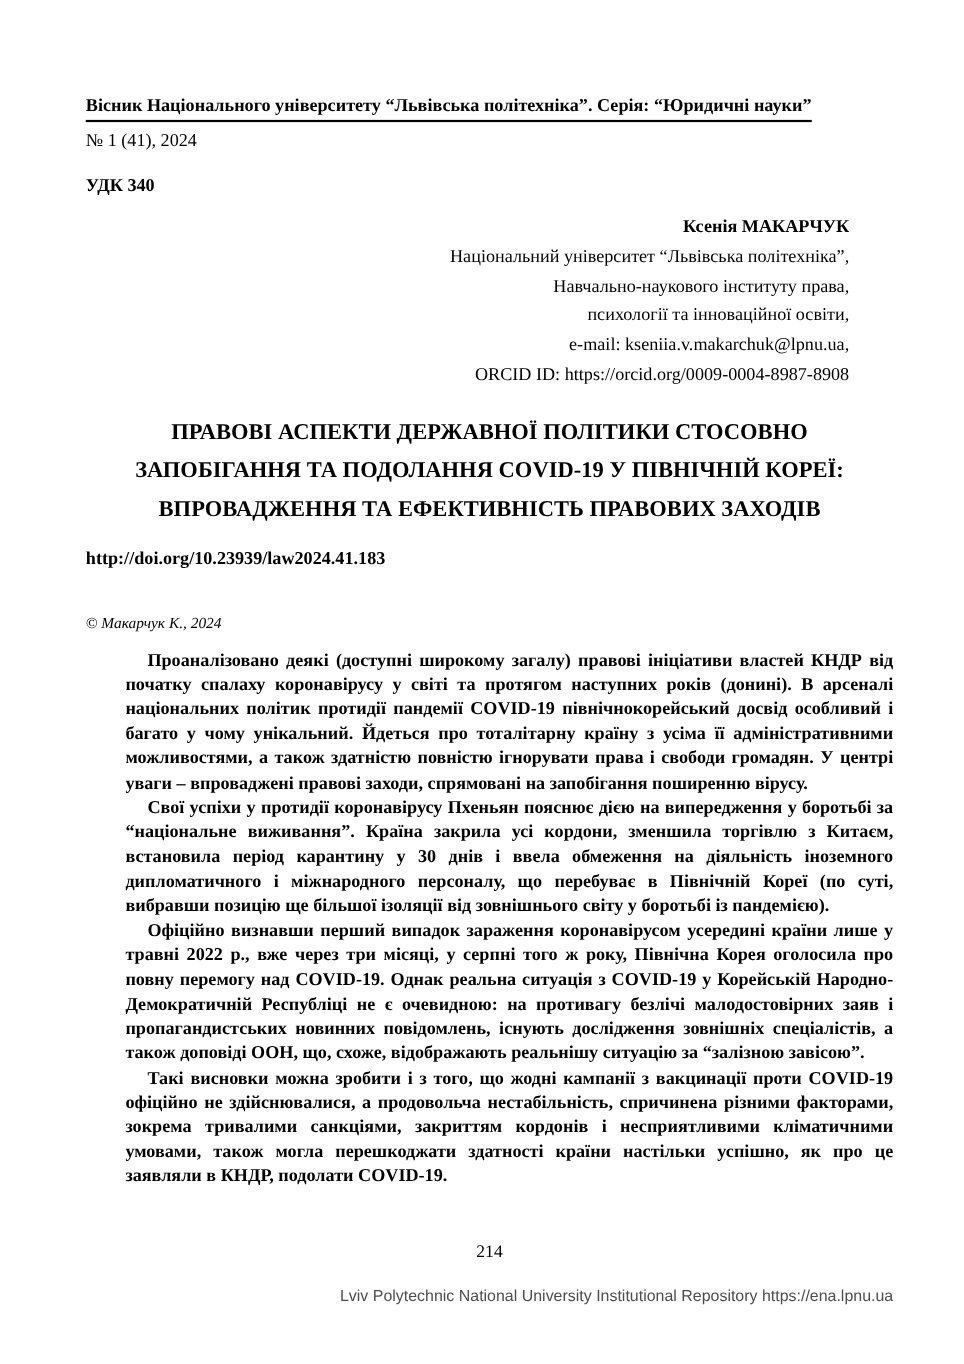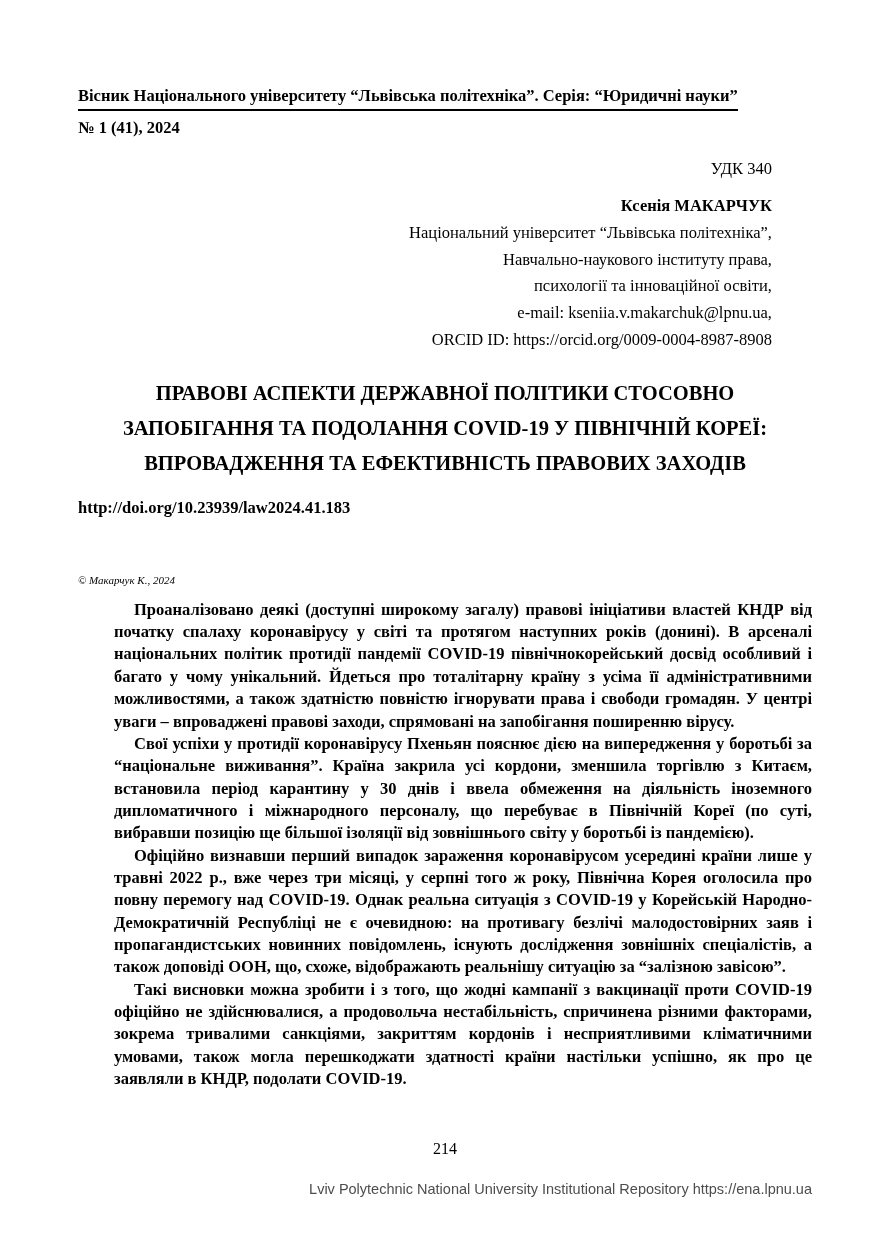--- a/index.html
+++ b/index.html
@@ -25,29 +25,29 @@
   .running-head-title {
     display: inline-block;
     white-space: nowrap;
     font-weight: bold;
     font-size: 16.5px;
     line-height: 20px;
     border-bottom: 2px solid #000;
     padding-bottom: 3px;
   }
   .issue-line {
-    font-weight: bold;
+    font-weight: normal;
     font-size: 16.5px;
     line-height: 20px;
     margin-top: 7px;
   }
   
   .udc {
-    text-align: right;
-    font-weight: normal;
+    text-align: left;
+    font-weight: bold;
     font-size: 16.5px;
     margin-top: 21px;
     padding-right: 40px;
   }
   .author-block {
     text-align: right;
     font-size: 16.5px;
     line-height: 26.8px;
     margin-top: 14px;
     padding-right: 40px;
@@ -62,22 +62,22 @@
     margin-top: 22px;
   }
   
   .doi-line {
     font-weight: bold;
     font-size: 16.5px;
     margin-top: 17px;
   }
   .copyright-line {
     font-style: italic;
-    font-size: 11px;
-    margin-top: 56px;
+    font-size: 14px;
+    margin-top: 42px;
   }
   
   .abstract {
     margin-top: 13px;
     margin-left: 36px;
     font-weight: bold;
     font-size: 16.5px;
     line-height: 22.35px;
     text-align: justify;
   }

